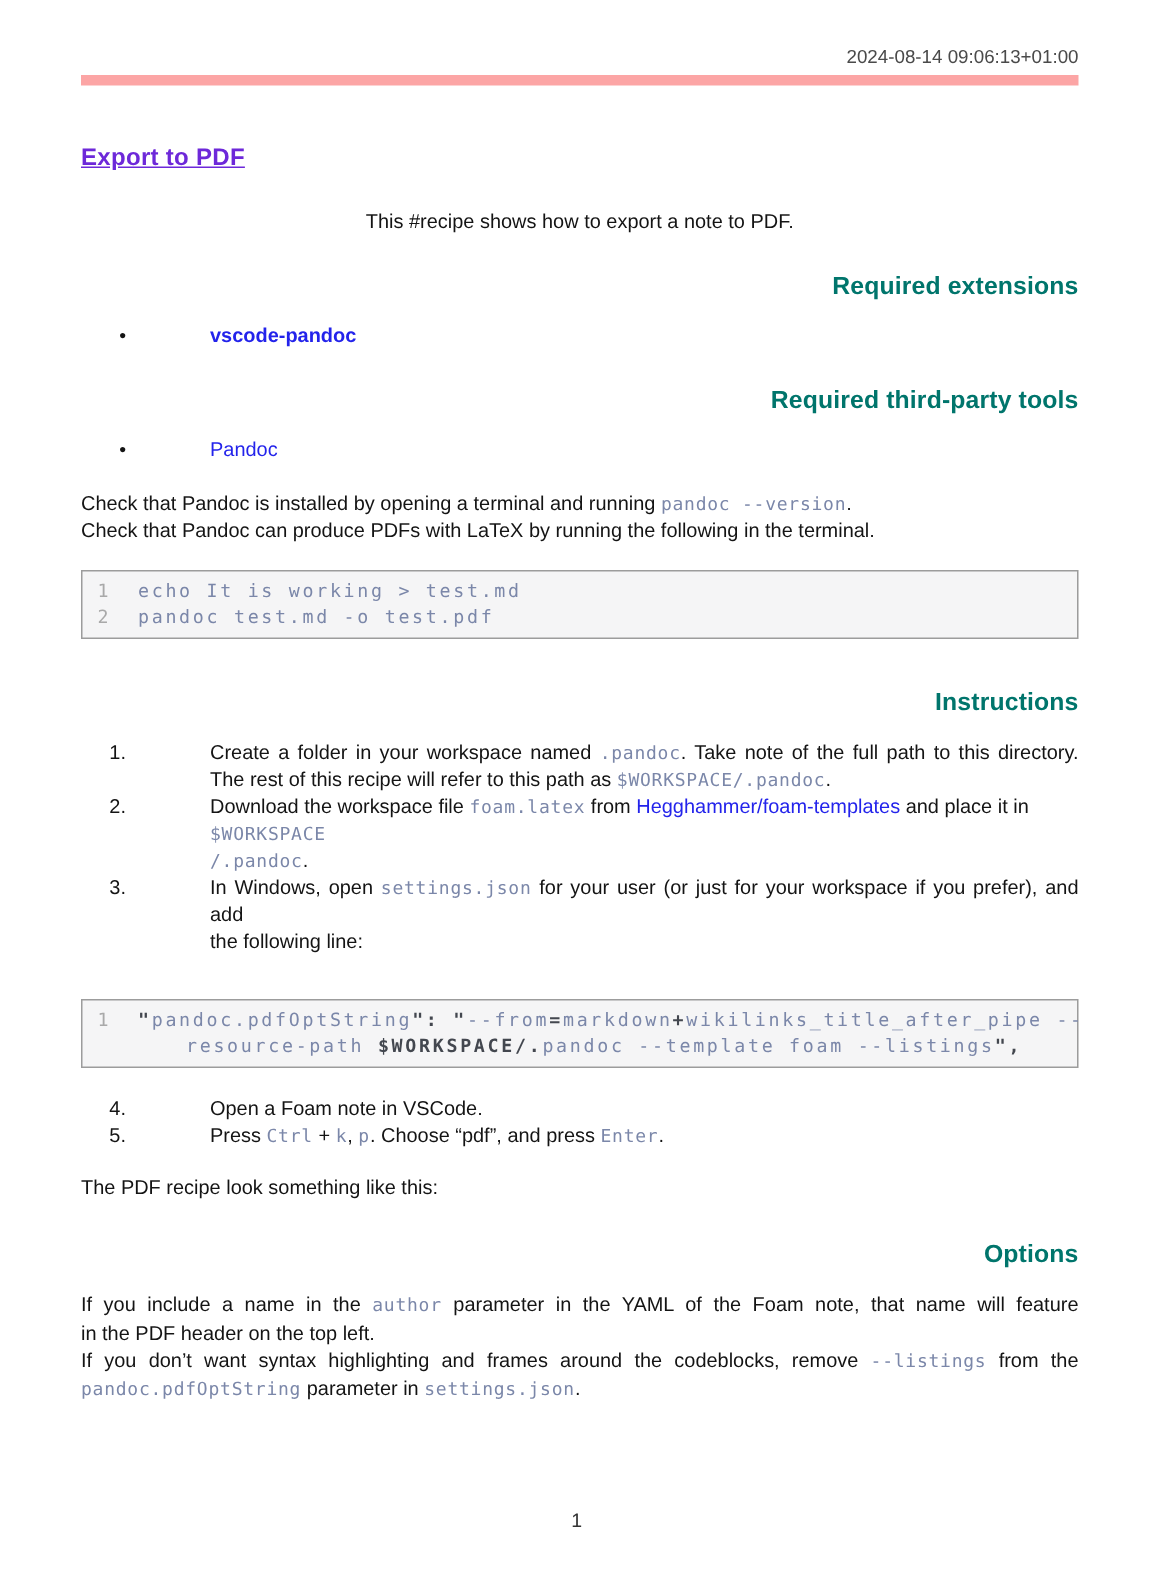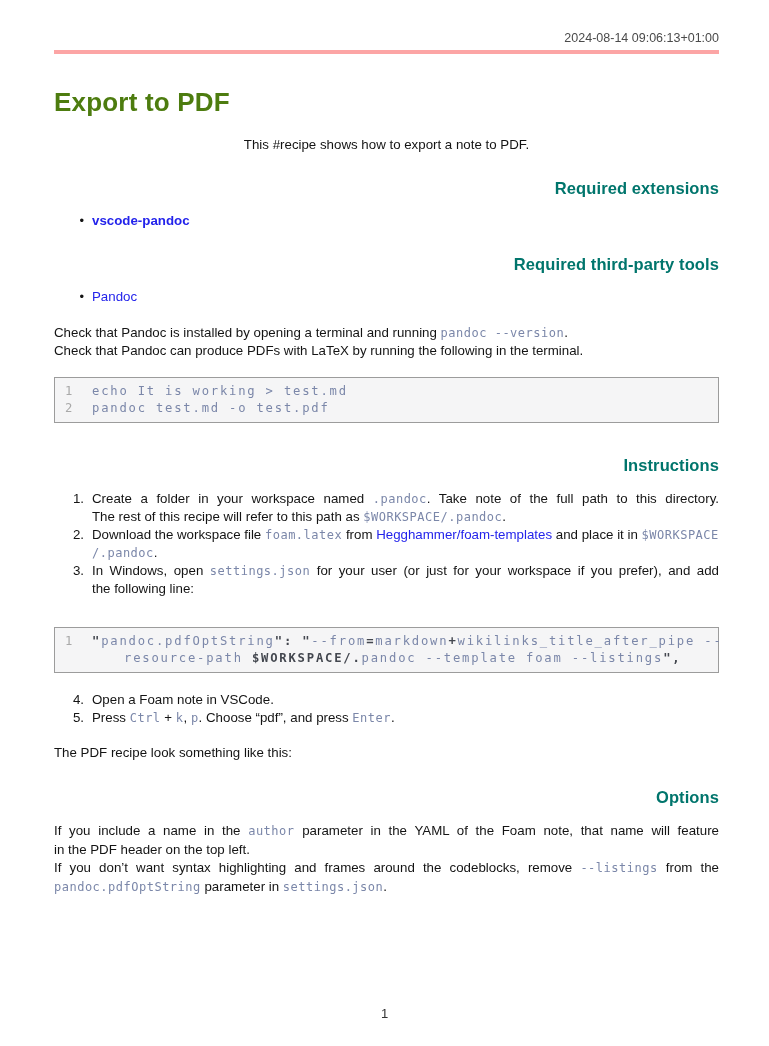--- a/index.html
+++ b/index.html
@@ -8,48 +8,48 @@
     font-family:"Liberation Sans", sans-serif;
     color:#141414;
     -webkit-font-smoothing:antialiased;
   }
   .page{position:relative;width:769px;height:1046px;overflow:hidden;background:#fff;}
   .content{padding:0 50px 0 54px;}
 
   
   .doc-header{
     padding-top:31px;padding-bottom:4px;
-    border-bottom:4px solid #fca5a5;
+    border-bottom:7px solid #fca5a5;
     text-align:right;
     font-size:12.5px;line-height:15px;color:#4a4a4a;
   }
 
   
   h1.title{
     margin:36px 0 0 0;
-    font-size:26px;line-height:25px;font-weight:bold;
-    color:#4d7c0f;letter-spacing:.2px;
+    font-size:16px;line-height:25px;font-weight:bold;
+    color:#6d28d9;letter-spacing:.2px;text-decoration:underline;
   }
   .h2{
     margin:25px 0 0 0;
     font-size:16.5px;line-height:19px;font-weight:bold;
     color:#00756C;letter-spacing:.1px;text-align:right;
   }
 
   
   .para{margin-top:19px;font-size:13.3px;line-height:18px;}
   .para .ln{min-height:18px;}
   .para.intro{margin-top:21px;text-align:center;}
   .para.tight{margin-top:12px;}
   .para.options-body{margin-top:15px;line-height:18.5px;}
   .jl{text-align:justify;text-align-last:justify;}
 
   
   .list{margin-top:14px;font-size:13.3px;line-height:17.5px;}
-  .li{display:flex;align-items:flex-start;margin-top:0;}
+  .li{display:flex;align-items:flex-start;margin-top:0;gap:48px;}
   .olist .li{line-height:18px;}
   .li + .li{margin-top:0;}
   .gap15{margin-top:15px;}
   .gap18{margin-top:18px;}
   .marker{flex:none;width:38px;box-sizing:border-box;padding-right:8px;text-align:right;}
   .bullet-marker::before{content:"\2022";font-size:13px;}
   .li-body{flex:1 1 auto;min-width:0;}
 
   
   .ic{

